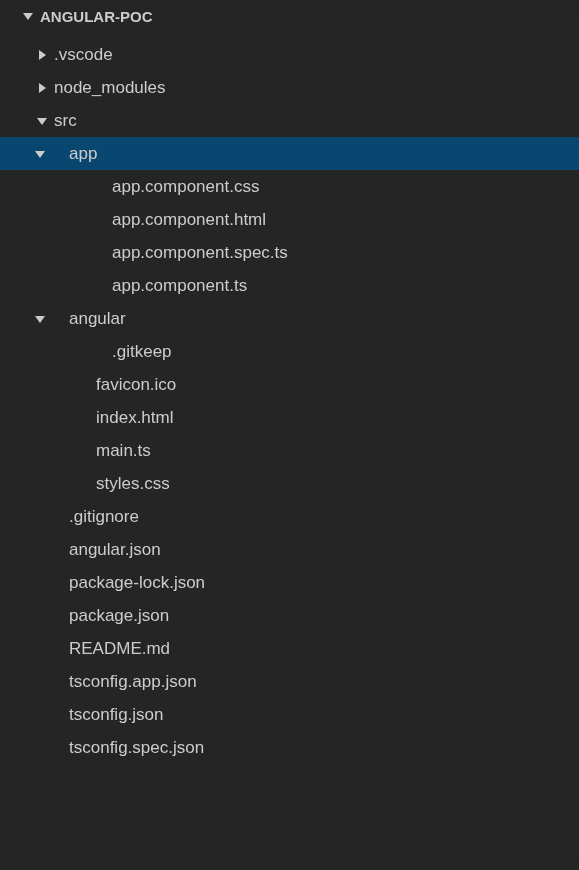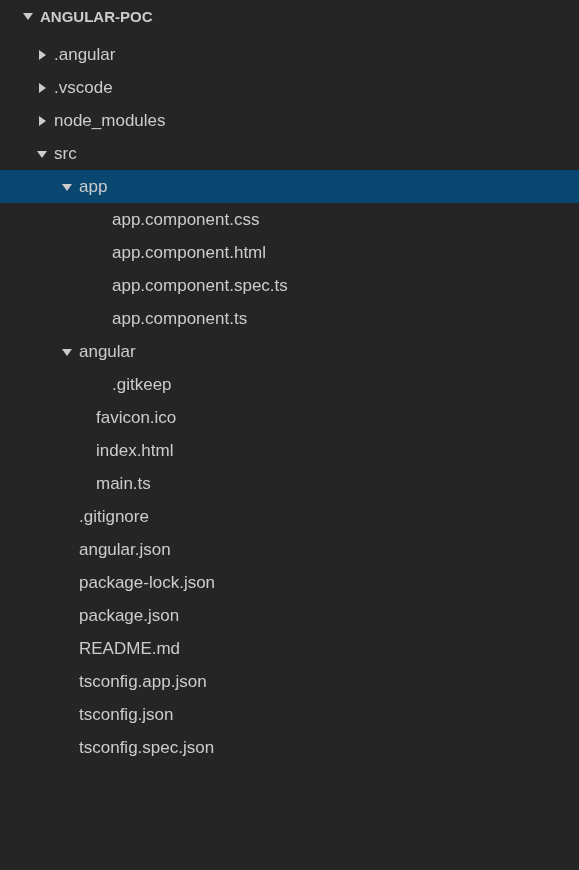--- a/index.html
+++ b/index.html
@@ -54,45 +54,37 @@
       margin-right: 4px;
     }
     .chevron svg {
       fill: #cccccc;
     }
     .spacer {
       display: inline-block;
       width: 20px;
     }
     .indent-1 { padding-left: 34px; }
-    .indent-2 { padding-left: 59px; }
+    .indent-2 { padding-left: 32px; gap: 17px; }
     .indent-3 { padding-left: 76px; }
     .indent-4 { padding-left: 92px; align-items: center; }
   </style>
 </head>
 <body>
 
 <div class="explorer">
   <div class="root-header">
     <span class="chevron">
       <svg width="10" height="10" viewBox="0 0 10 10">
           <path d="M0 2 L10 2 L5 9 Z"></path>
         </svg>
     </span>
     <span>ANGULAR-POC</span>
   </div>
   <div class="tree" id="tree-container">
-      <div class="tree-row indent-1">
-        <span class="chevron">
-          <svg width="10" height="10" viewBox="0 0 10 10">
-            <path d="M2 0 L9 5 L2 10 Z"></path>
-          </svg>
-        </span>
-        <span>.angular</span>
-      </div>
       <div class="tree-row indent-1">
         <span class="chevron">
           <svg width="10" height="10" viewBox="0 0 10 10">
             <path d="M2 0 L9 5 L2 10 Z"></path>
           </svg>
         </span>
         <span>.vscode</span>
       </div>
       <div class="tree-row indent-1">
         <span class="chevron">
@@ -151,20 +143,24 @@
         <span>favicon.ico</span>
       </div>
       <div class="tree-row indent-3">
         <span class="spacer"></span>
         <span>index.html</span>
       </div>
       <div class="tree-row indent-3">
         <span class="spacer"></span>
         <span>main.ts</span>
       </div>
+      <div class="tree-row indent-3">
+        <span class="spacer"></span>
+        <span>styles.css</span>
+      </div>
       <div class="tree-row indent-2">
         <span class="spacer"></span>
         <span>.gitignore</span>
       </div>
       <div class="tree-row indent-2">
         <span class="spacer"></span>
         <span>angular.json</span>
       </div>
       <div class="tree-row indent-2">
         <span class="spacer"></span>

